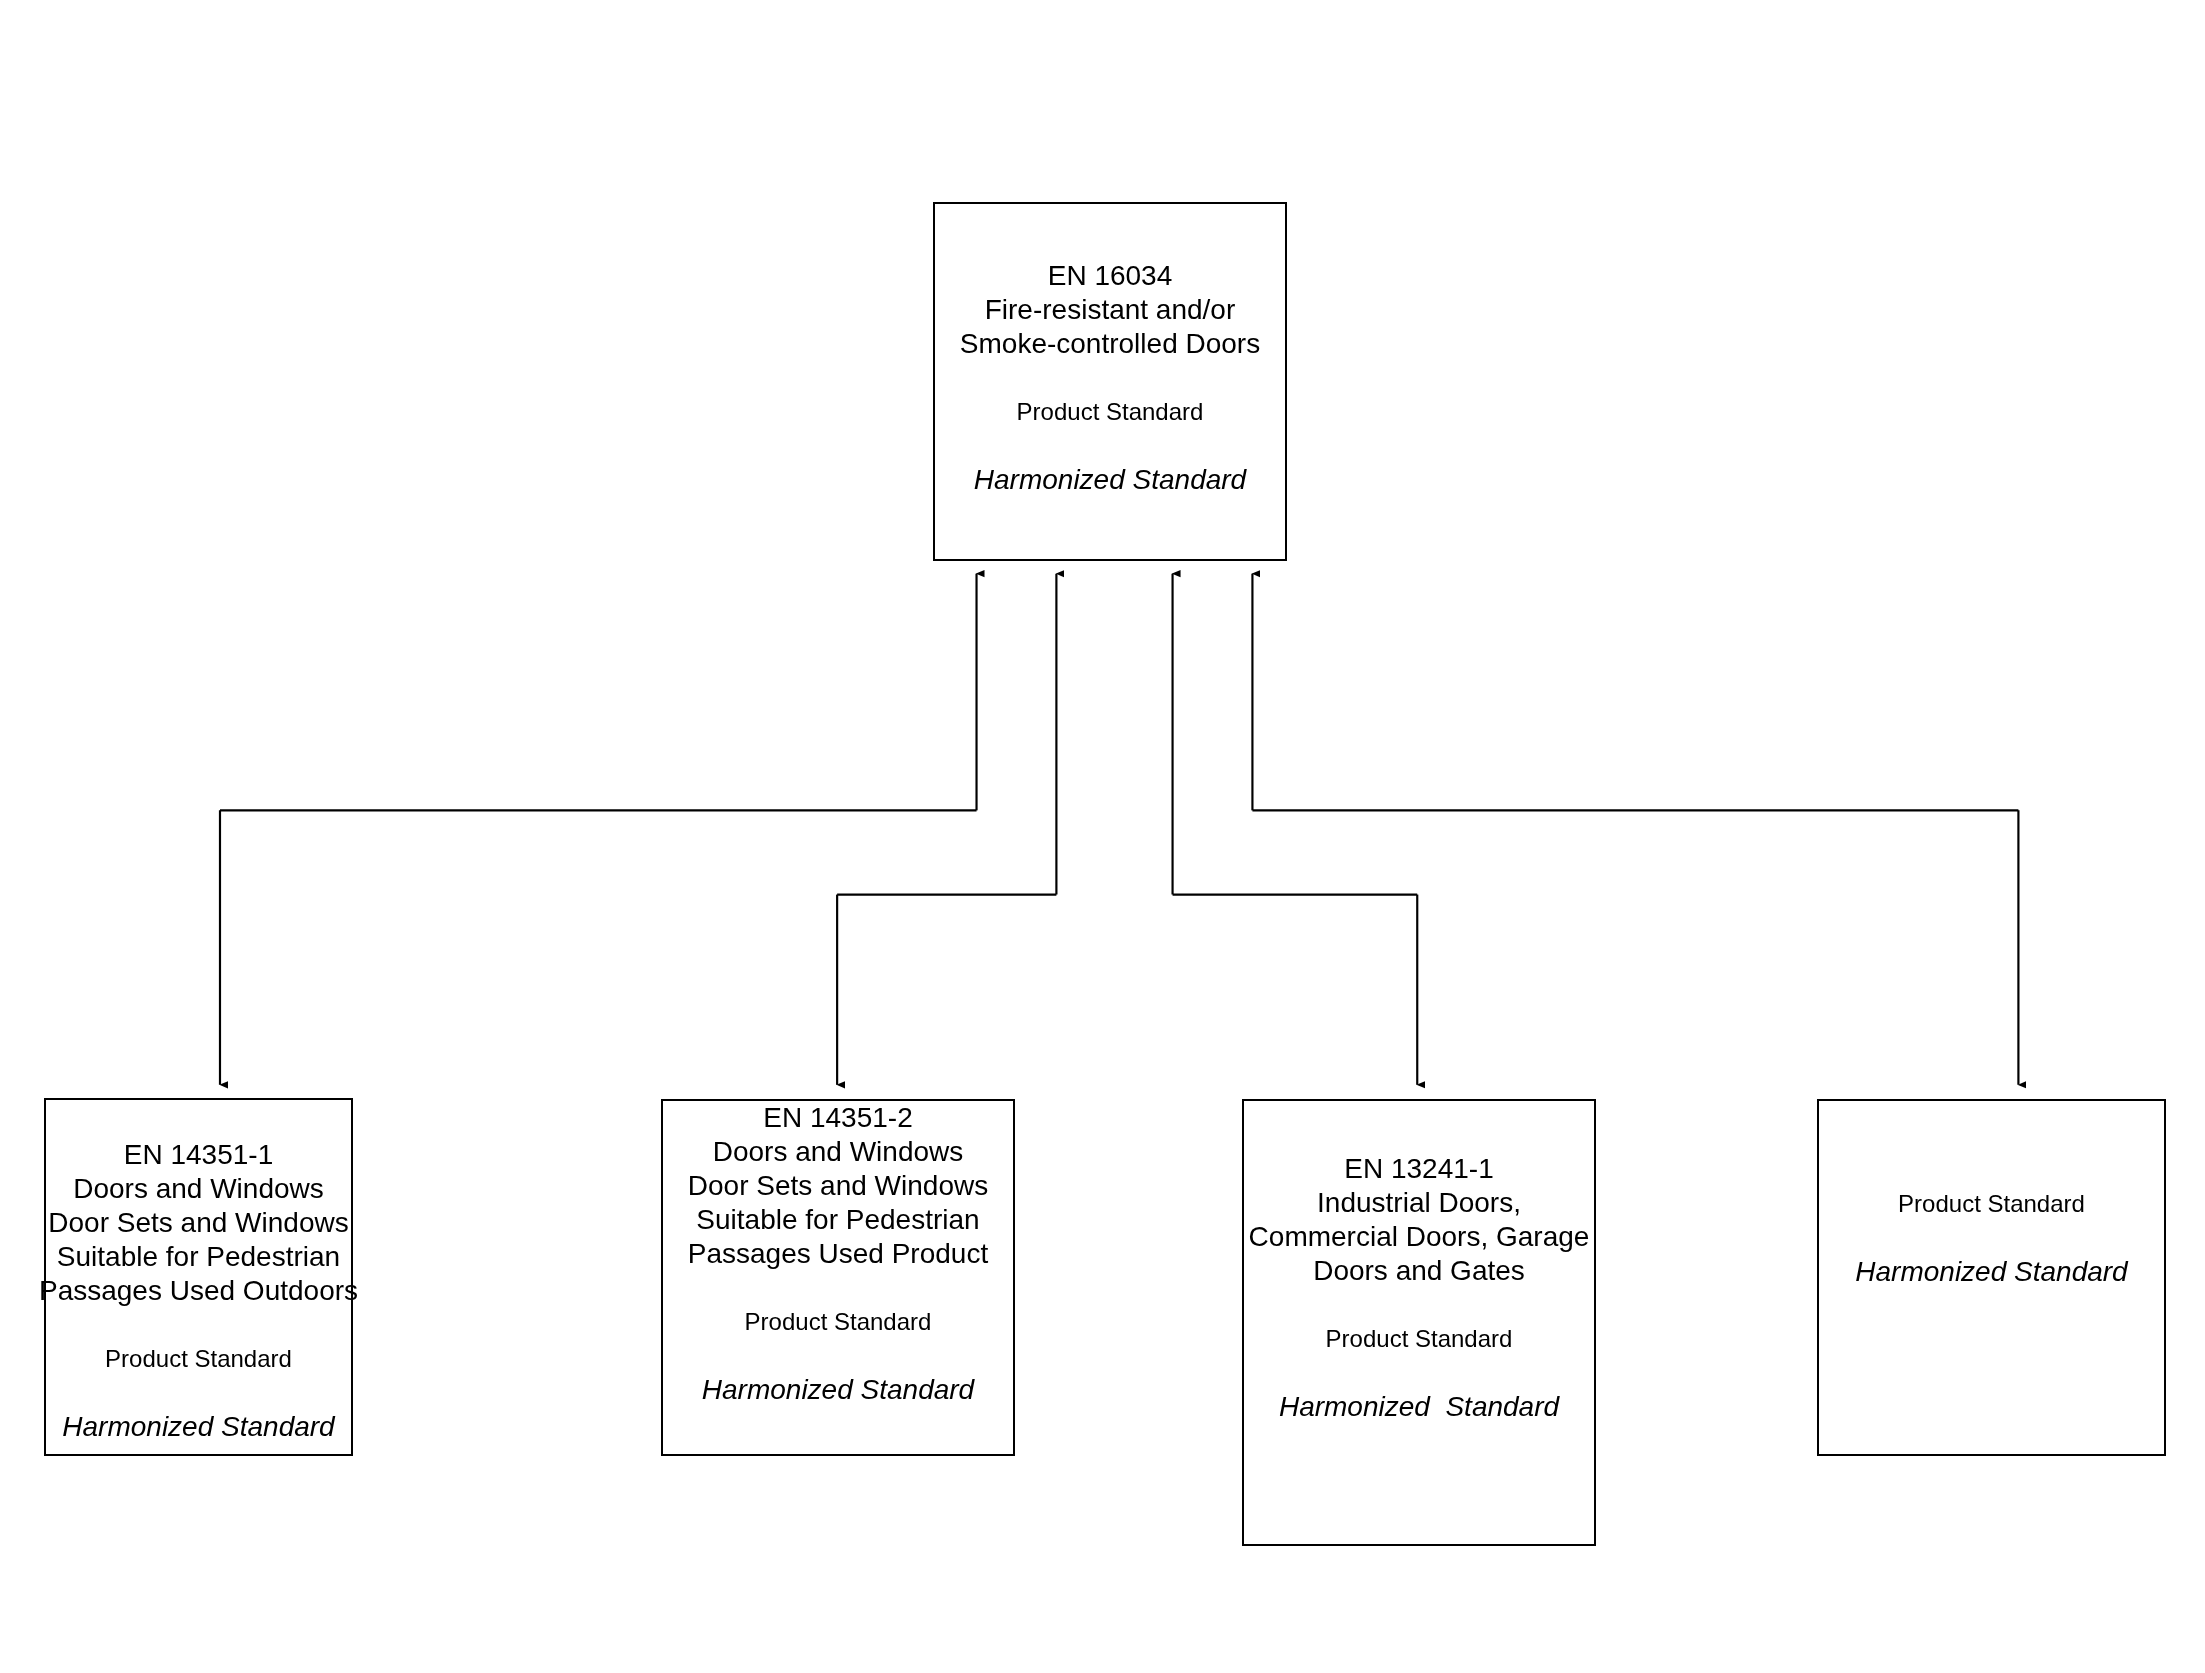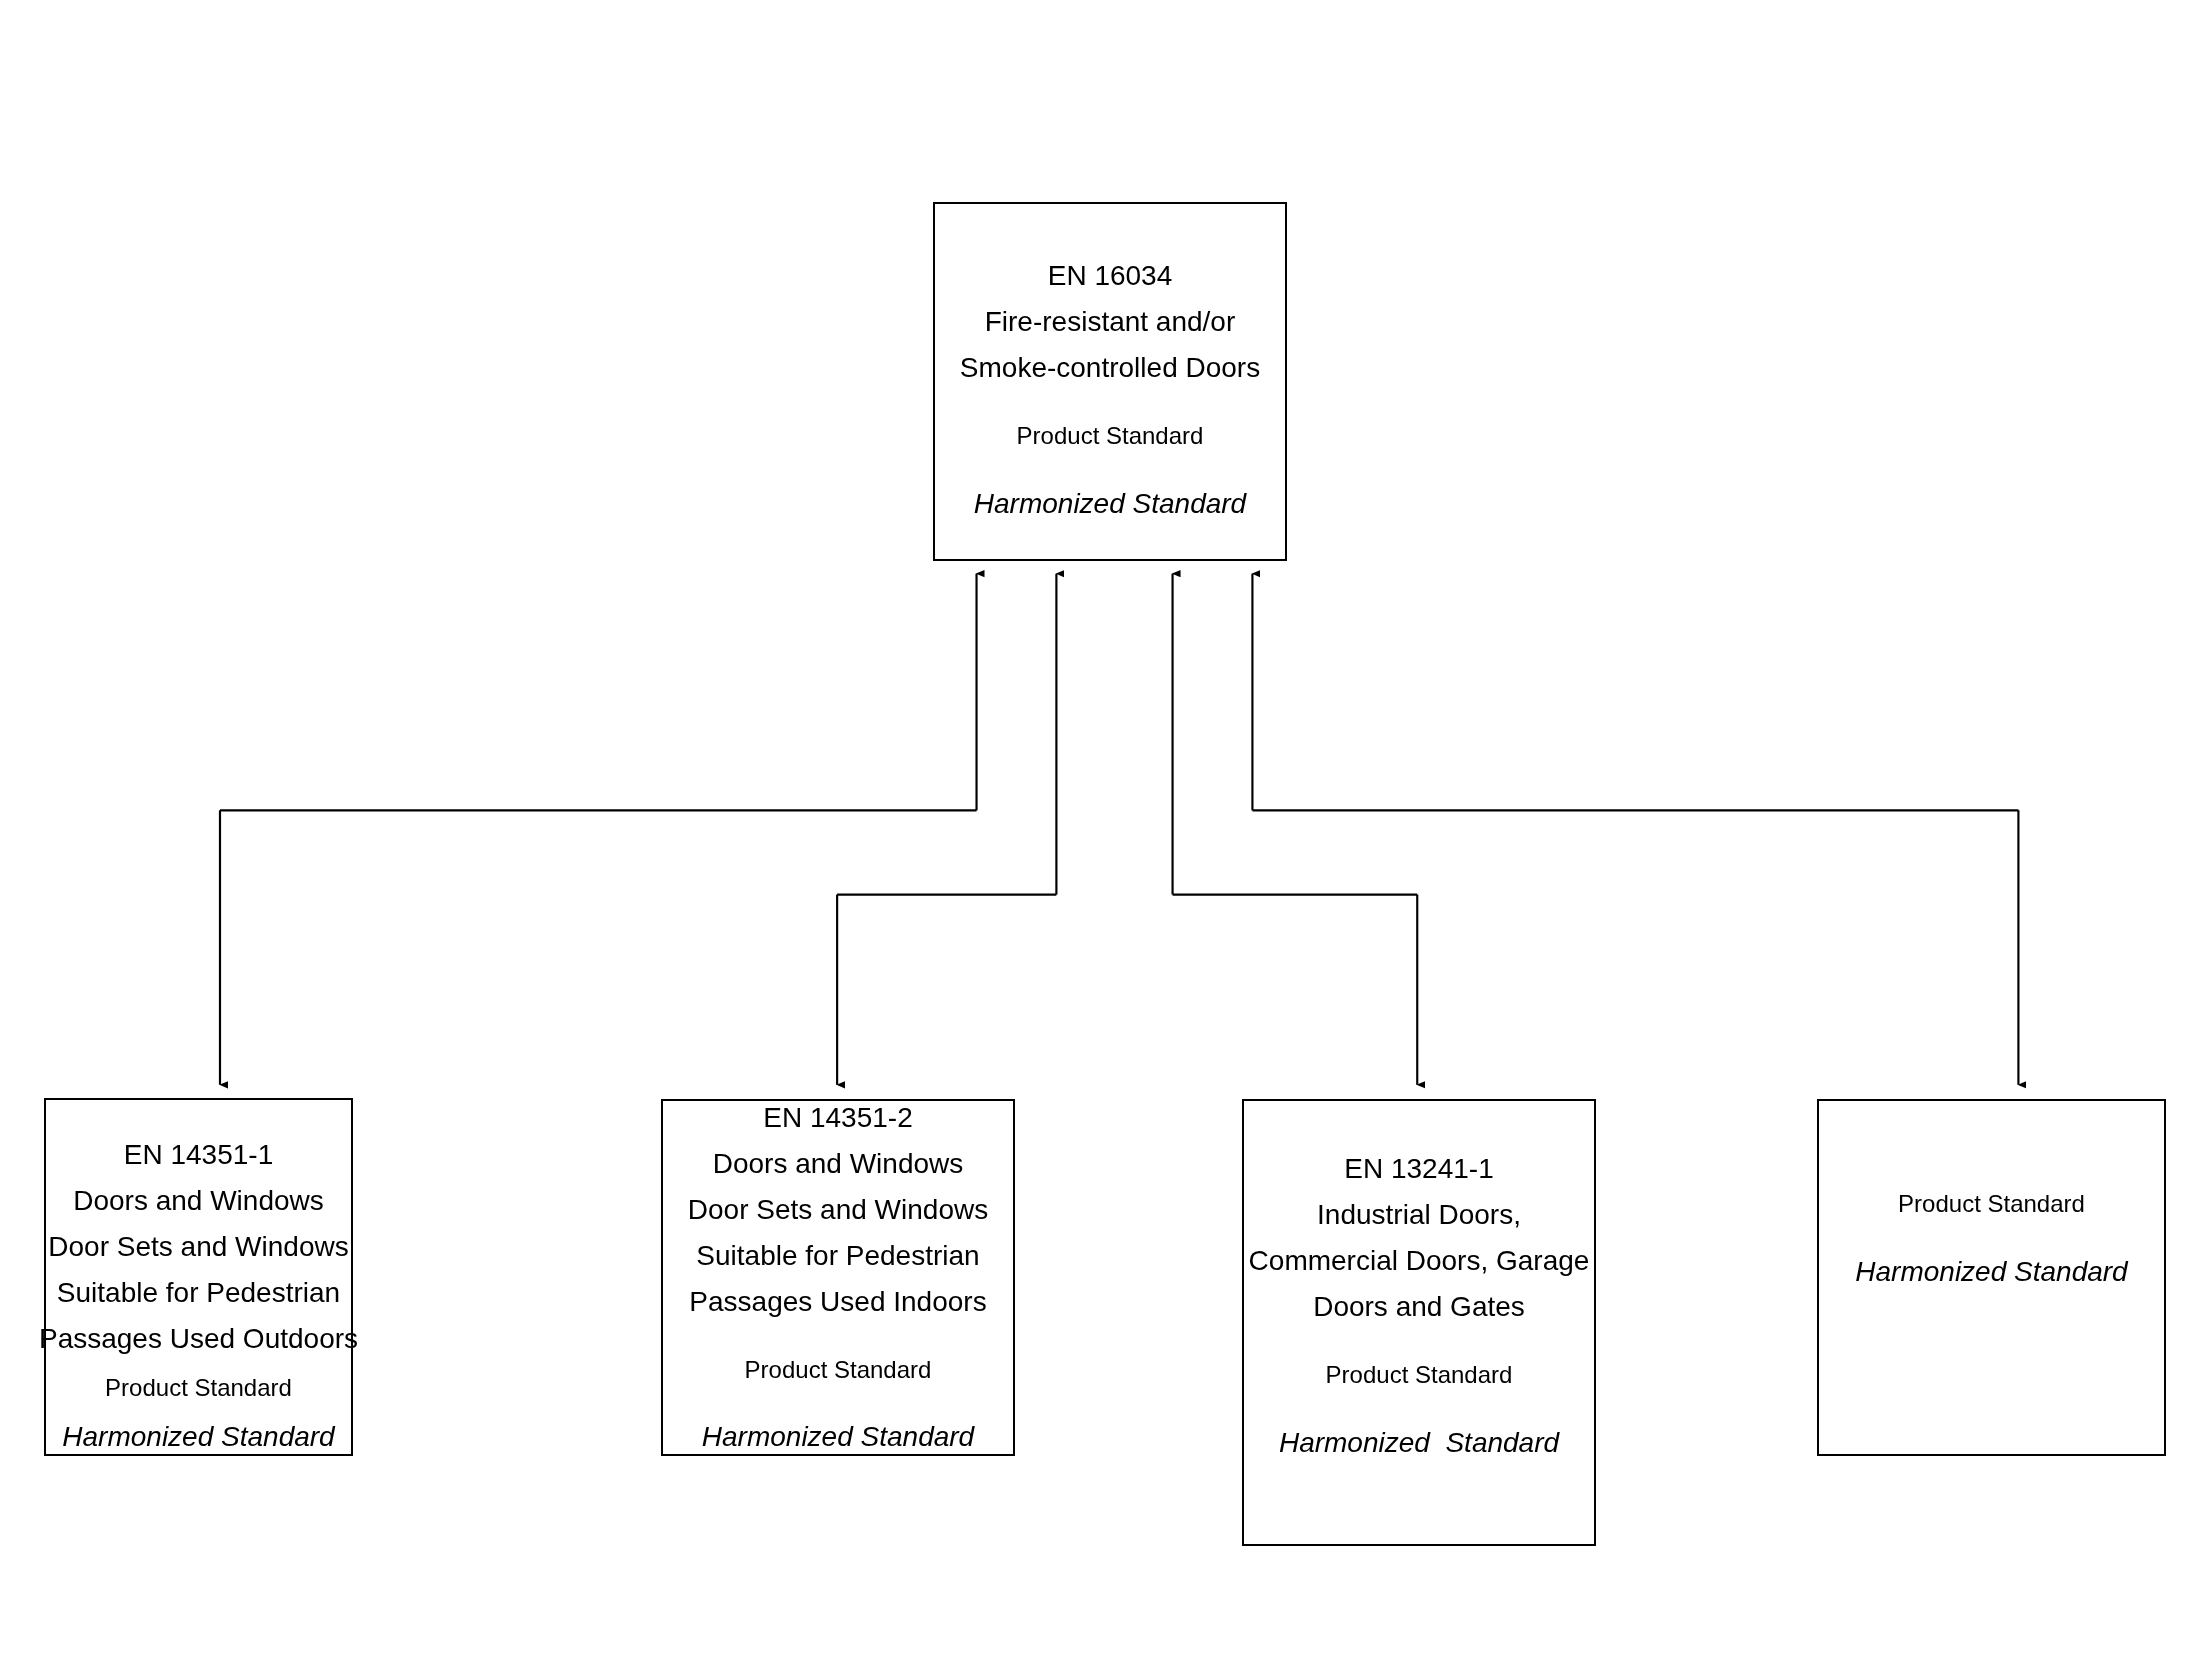--- a/index.html
+++ b/index.html
@@ -34,21 +34,20 @@
     align-items: center;
     text-align: center;
     color: #000000;
     font-family: "Liberation Sans", sans-serif;
   }
   .node-title-block {
     width: 100%;
     display: flex;
     flex-direction: column;
     align-items: center;
-    gap: 12px;
   }
   .node-line {
     font-size: 28px;
     line-height: 34px;
     white-space: nowrap;
     letter-spacing: 0px;
   }
   .node-kind {
     font-size: 24px;
     line-height: 34px;
@@ -142,21 +141,21 @@
     <div class="gap-2"></div>
     <div class="node-harmonized">Harmonized Standard</div>
   </div>
 
   <div class="node-box" id="node-en14351-2">
     <div class="node-title-block">
       <div class="node-line">EN 14351-2</div>
       <div class="node-line">Doors and Windows</div>
       <div class="node-line">Door Sets and Windows</div>
       <div class="node-line">Suitable for Pedestrian</div>
-      <div class="node-line">Passages Used Indoors</div>
+      <div class="node-line">Passages Used Product</div>
     </div>
     <div class="gap-1"></div>
     <div class="node-kind">Product Standard</div>
     <div class="gap-2"></div>
     <div class="node-harmonized">Harmonized Standard</div>
   </div>
 
   <div class="node-box" id="node-en13241-1">
     <div class="node-title-block">
       <div class="node-line">EN 13241-1</div>

